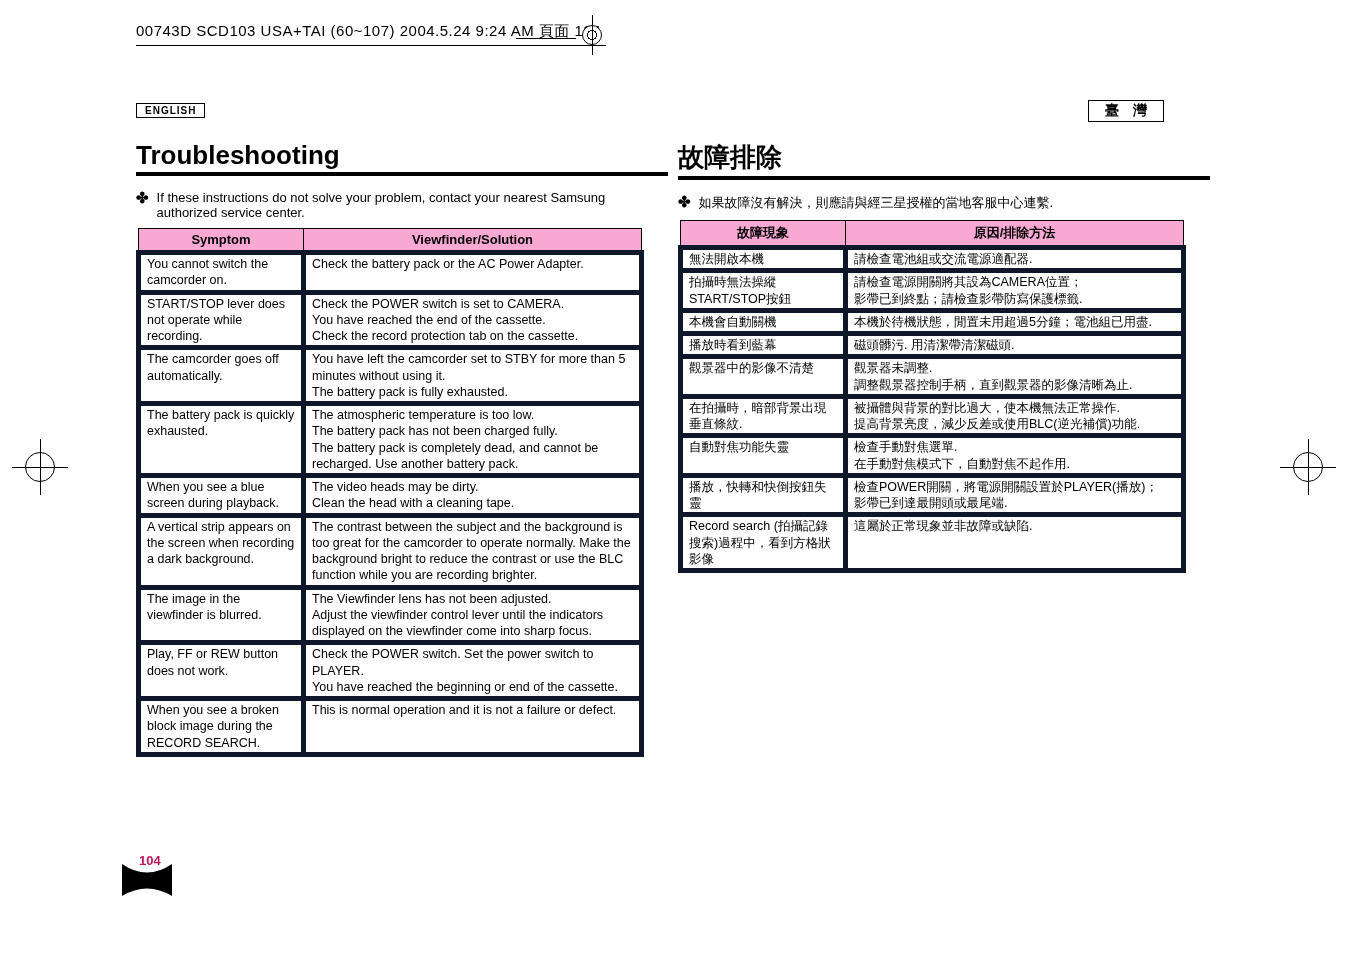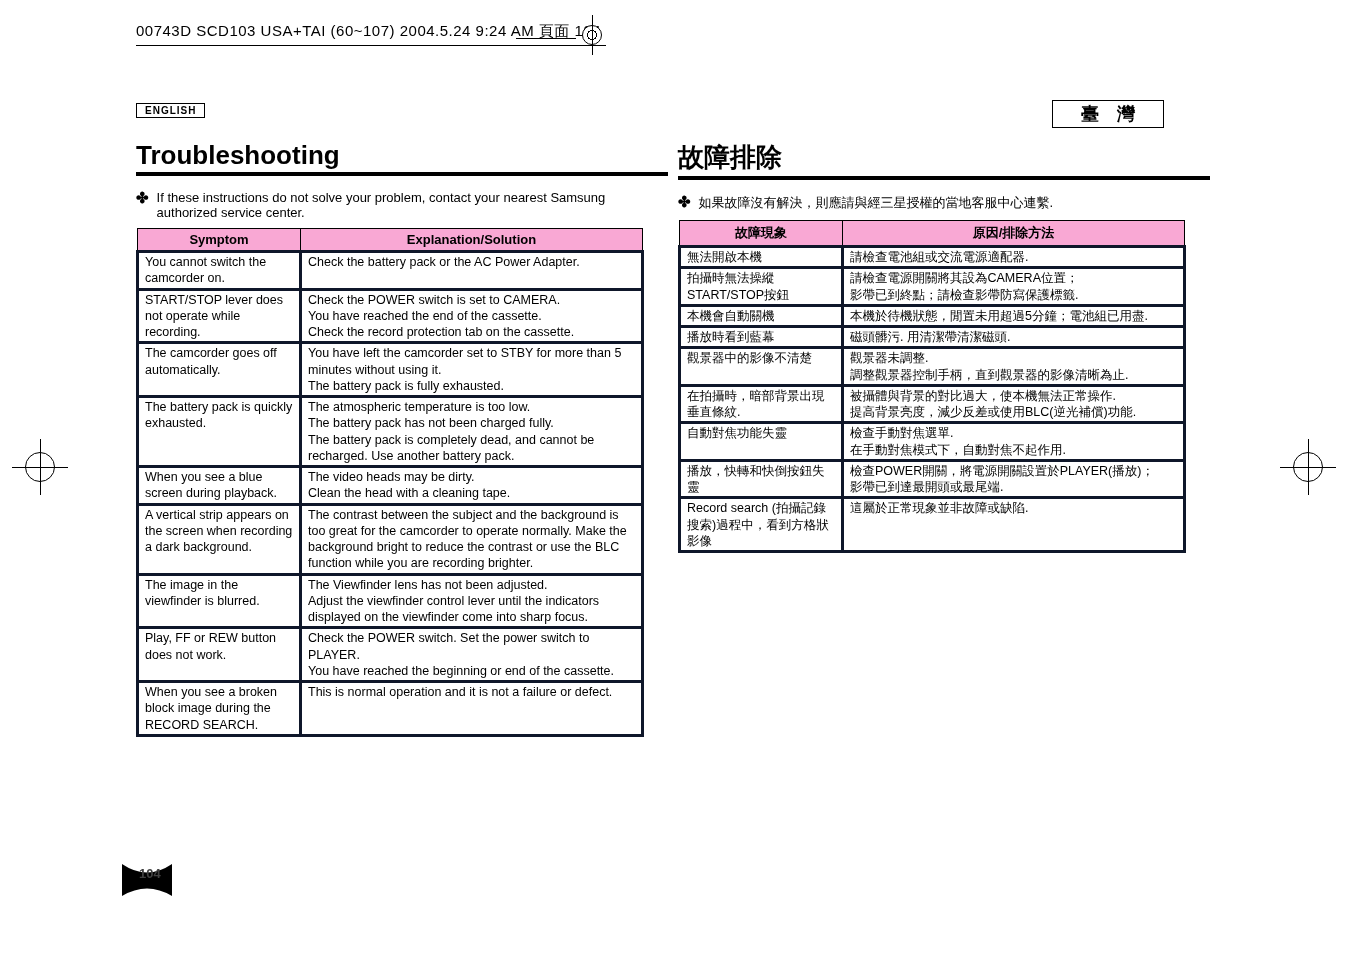--- a/index.html
+++ b/index.html
@@ -92,22 +92,22 @@
         border: 1.5px solid #000;
         display: inline-block;
         padding: 1px 8px;
         font-size: 10px;
         font-weight: bold;
         letter-spacing: 1px;
     }
     .lang-zh {
         border: 1.5px solid #000;
         display: inline-block;
-        padding: 1px 28px;
-        font-size: 18px;
+        padding: 1px 16px;
+        font-size: 14px;
         font-weight: bold;
         position: absolute;
         right: 48px;
         top: 0;
     }
     
     .columns {
         display: flex;
         gap: 10px;
         margin-top: 22px;
@@ -146,43 +146,43 @@
     }
     table.tbl th {
         background: #f9a8d4;
         border: 1px solid #000;
         padding: 3px 6px;
         font-weight: bold;
         text-align: center;
         font-size: 13px;
     }
     table.tbl td {
-        border: 3px solid #0f172a;
+        border: 5px solid #0f172a;
         padding: 1px 6px;
         vertical-align: top;
         line-height: 1.3;
     }
     table.tbl td:first-child {
         width: 148px;
     }
     
     .page-num {
         position: absolute;
         left: 122px;
         bottom: 58px;
         width: 50px;
         height: 50px;
     }
     .page-num svg { display: block; }
     .page-num-text {
         position: absolute;
-        color: #404040;
+        color: #be185d;
         font-size: 13px;
         font-weight: bold;
-        top: 20px;
+        top: 7px;
         left: 17px;
     }
 </style>
 </head>
 <body>
 
 <div class="registration-mark reg-left"></div>
 <div class="registration-mark reg-right"></div>
 
 <div class="page-header">00743D SCD103 USA+TAI (60~107)  2004.5.24  9:24 AM  頁面 104</div>
@@ -199,21 +199,21 @@
             <h2 class="section-title">Troubleshooting</h2>
             <div class="title-underline"></div>
             <div class="intro">
                 <span class="bullet">✤</span>
                 <span>If these instructions do not solve your problem, contact your nearest Samsung authorized service center.</span>
             </div>
             <table class="tbl">
                 <thead>
                     <tr>
                         <th>Symptom</th>
-                        <th>Explanation/Solution</th>
+                        <th>Viewfinder/Solution</th>
                     </tr>
                 </thead>
                 <tbody id="left-tbody">
             <tr>
               <td>You cannot switch the camcorder on.</td>
               <td style="white-space: pre-line;">Check the battery pack or the AC Power Adapter.</td>
             </tr>
             <tr>
               <td>START/STOP lever does not operate while recording.</td>
               <td style="white-space: pre-line;">Check the POWER switch is set to CAMERA.

